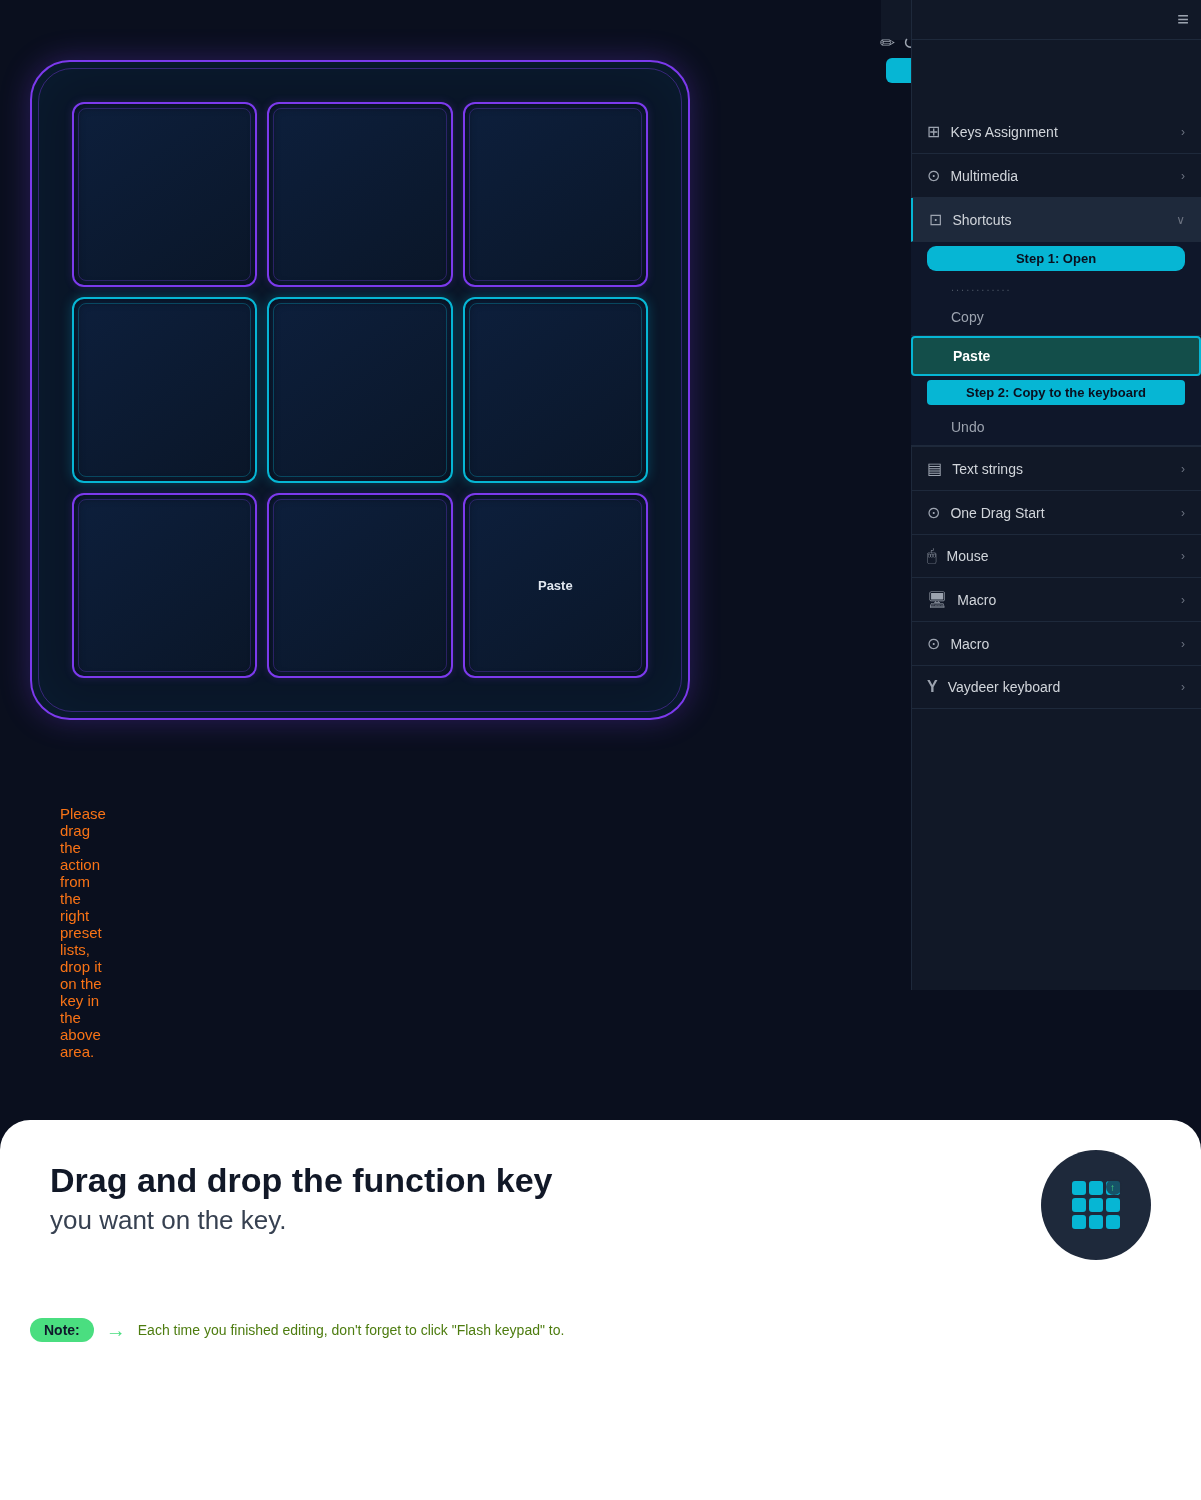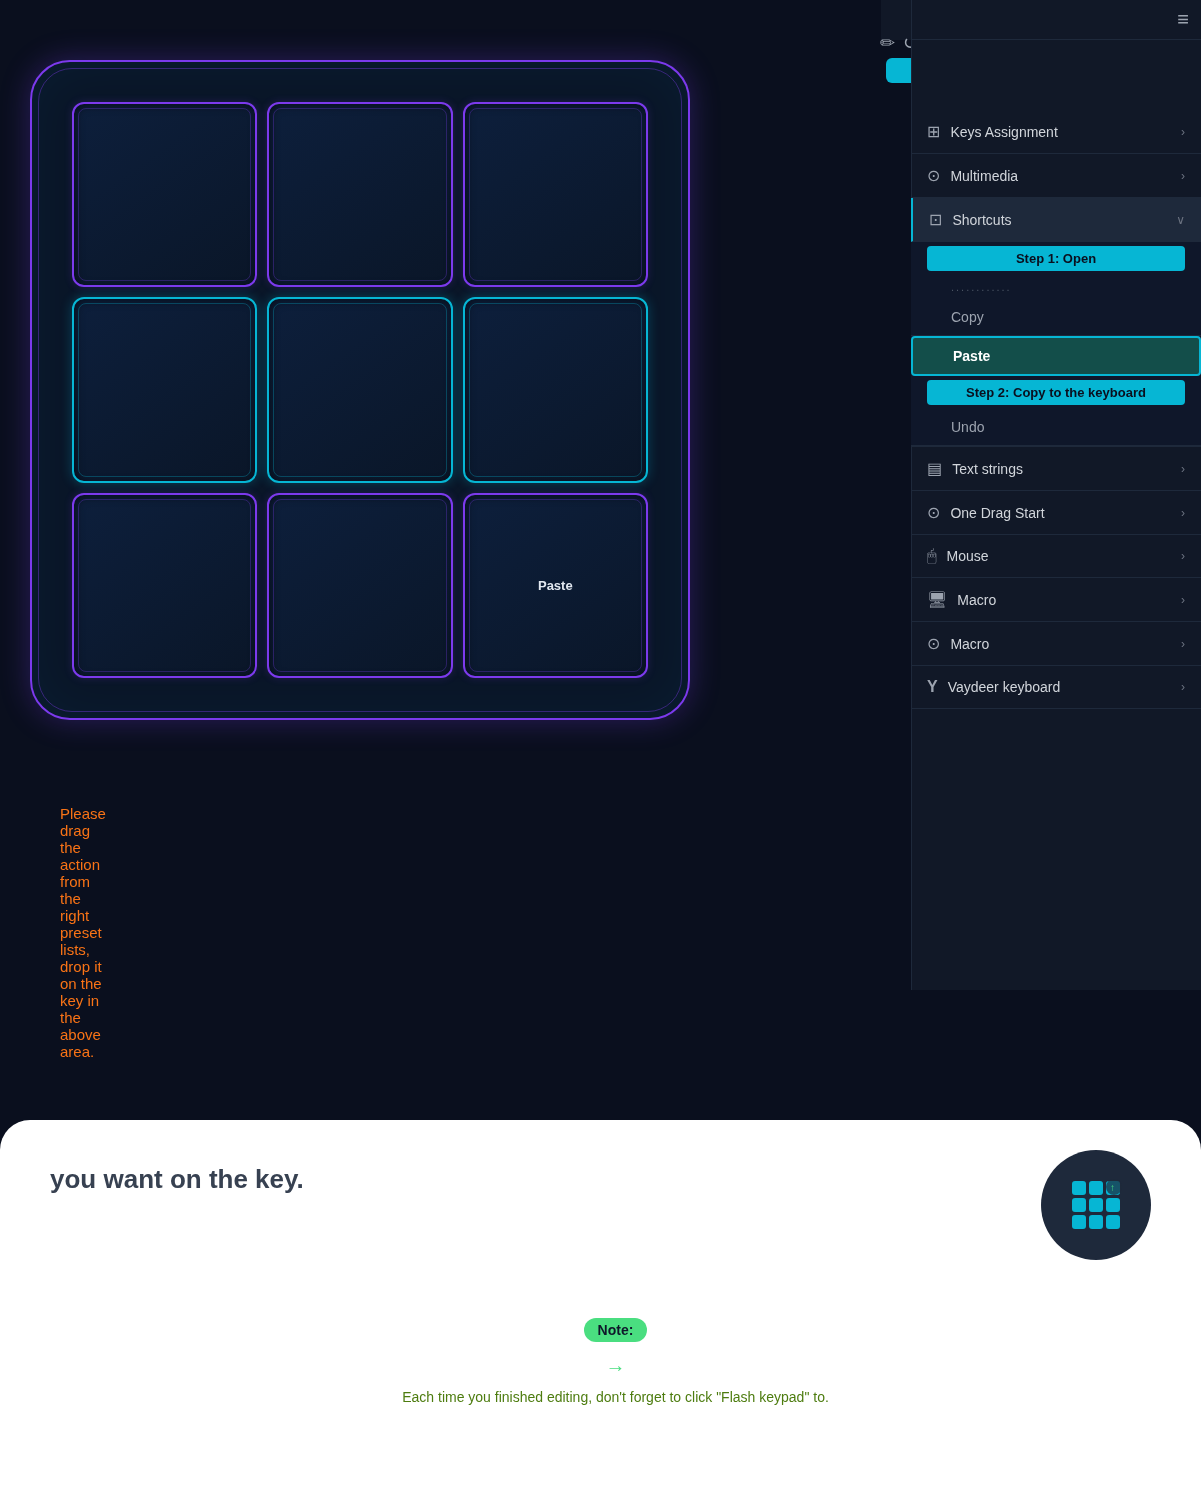--- a/index.html
+++ b/index.html
@@ -122,21 +122,21 @@
     }
 
     
     .step-open-tooltip {
       background: #06b6d4;
       color: #0a0f1e;
       font-weight: 600;
       font-size: 13px;
       padding: 5px 16px;
       text-align: center;
-      border-radius: 4px;
+      border-radius: 9px;
       margin: 0 8px;
     }
     .step-drag-tooltip {
       background: #06b6d4;
       color: #0a0f1e;
       font-weight: 600;
       font-size: 13px;
       padding: 5px 16px;
       text-align: center;
       border-radius: 4px;
@@ -248,21 +248,21 @@
     }
     .bottom-text h2 {
       font-size: 34px;
       font-weight: 800;
       color: #111827;
       line-height: 1.2;
       max-width: 600px;
     }
     .bottom-text p {
       font-size: 26px;
-      font-weight: 700;
+      font-weight: 400;
       color: #374151;
       margin-top: 4px;
     }
     .keypad-icon-circle {
       width: 110px;
       height: 110px;
       background: #1e293b;
       border-radius: 50%;
       display: flex;
       align-items: center;
@@ -452,20 +452,21 @@
   </div>
 </div>
 
 <div style="position:absolute; bottom: 410px; left: 30px;">
   <span class="instruction-text">Please drag the action from the right preset lists, drop it on the key in the above area.</span>
 </div>
 
 <div class="bottom-section">
   <div class="bottom-content">
     <div class="bottom-text">
+      <h2>Drag and drop the function key</h2>
       <p>you want on the key.</p>
     </div>
     <div class="keypad-icon-circle">
       <svg viewBox="0 0 60 60" fill="none" xmlns="http://www.w3.org/2000/svg">
 
         <rect x="6" y="6" width="14" height="14" rx="3" fill="#06b6d4"></rect>
         <rect x="23" y="6" width="14" height="14" rx="3" fill="#06b6d4"></rect>
         <rect x="40" y="6" width="14" height="14" rx="3" fill="#06b6d4"></rect>
         <rect x="6" y="23" width="14" height="14" rx="3" fill="#06b6d4"></rect>
         <rect x="23" y="23" width="14" height="14" rx="3" fill="#06b6d4"></rect>
@@ -473,18 +474,18 @@
         <rect x="6" y="40" width="14" height="14" rx="3" fill="#06b6d4"></rect>
         <rect x="23" y="40" width="14" height="14" rx="3" fill="#06b6d4"></rect>
         <rect x="40" y="40" width="14" height="14" rx="3" fill="#06b6d4"></rect>
 
         <circle cx="48" cy="12" r="8" fill="#1e293b" opacity="0.7"></circle>
         <text x="44" y="16" font-size="10" fill="#4ade80">↑</text>
       </svg>
     </div>
   </div>
 
-  <div class="note-row" style="padding-left: 30px; flex-direction: column;">
+  <div class="note-row" style="padding-left: 30px;">
     <span class="note-badge">Note:</span>
     <span class="note-arrow">→</span>
     <span class="note-text">Each time you finished editing, don't forget to click "Flash keypad" to.</span>
   </div>
 </div>
 
 </body></html>

